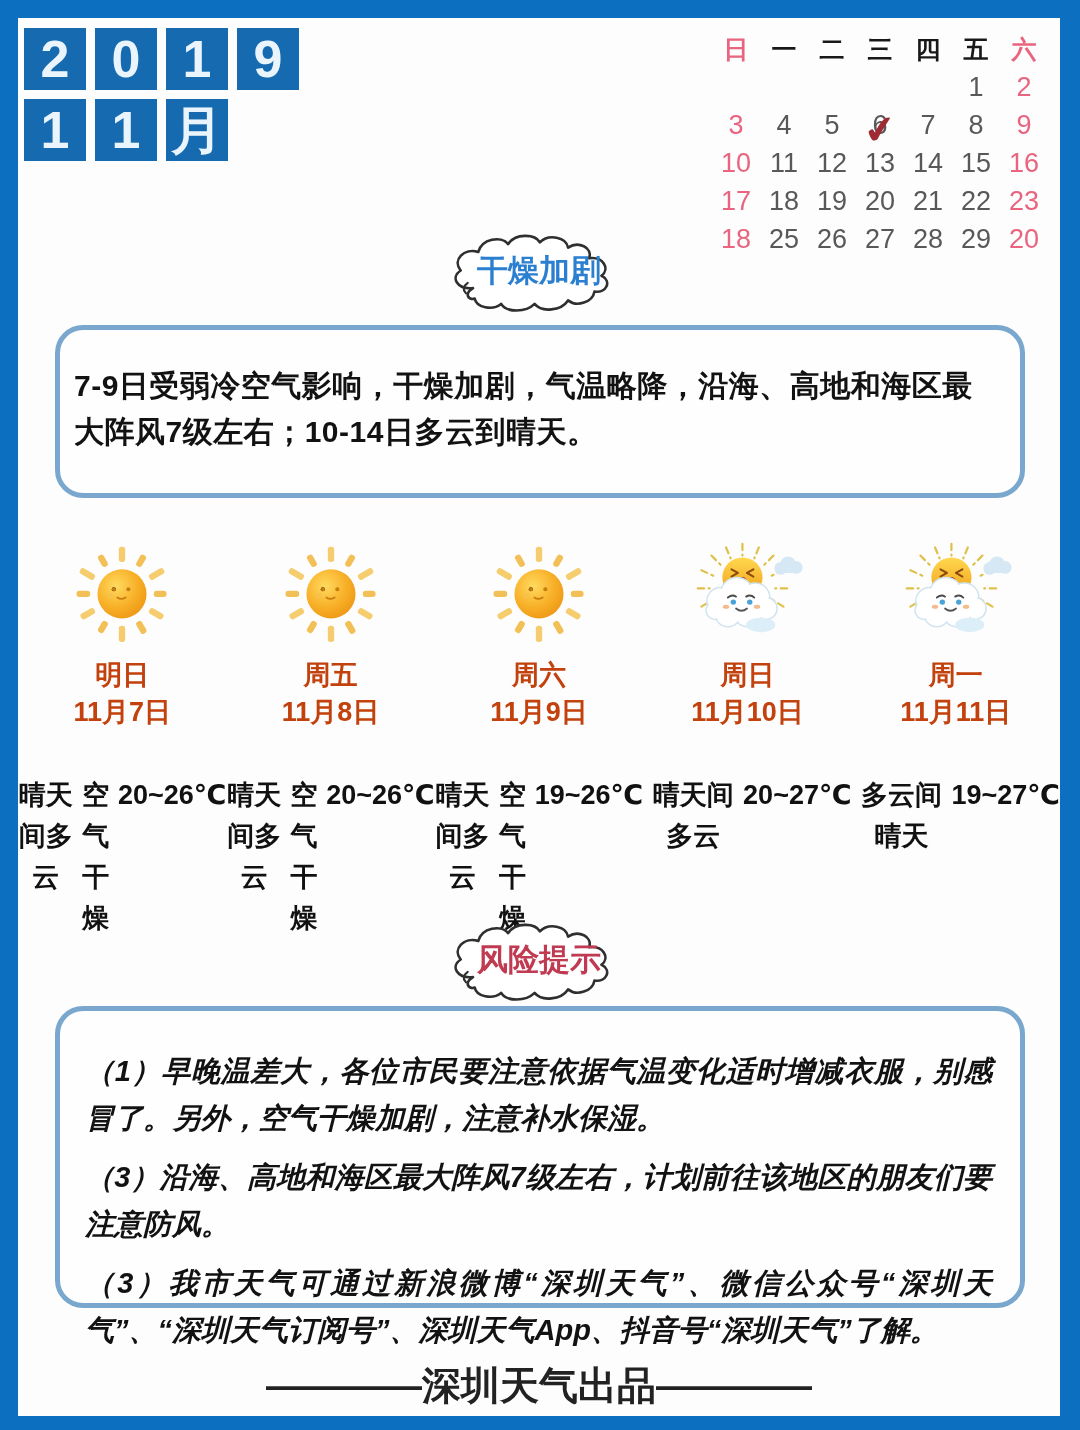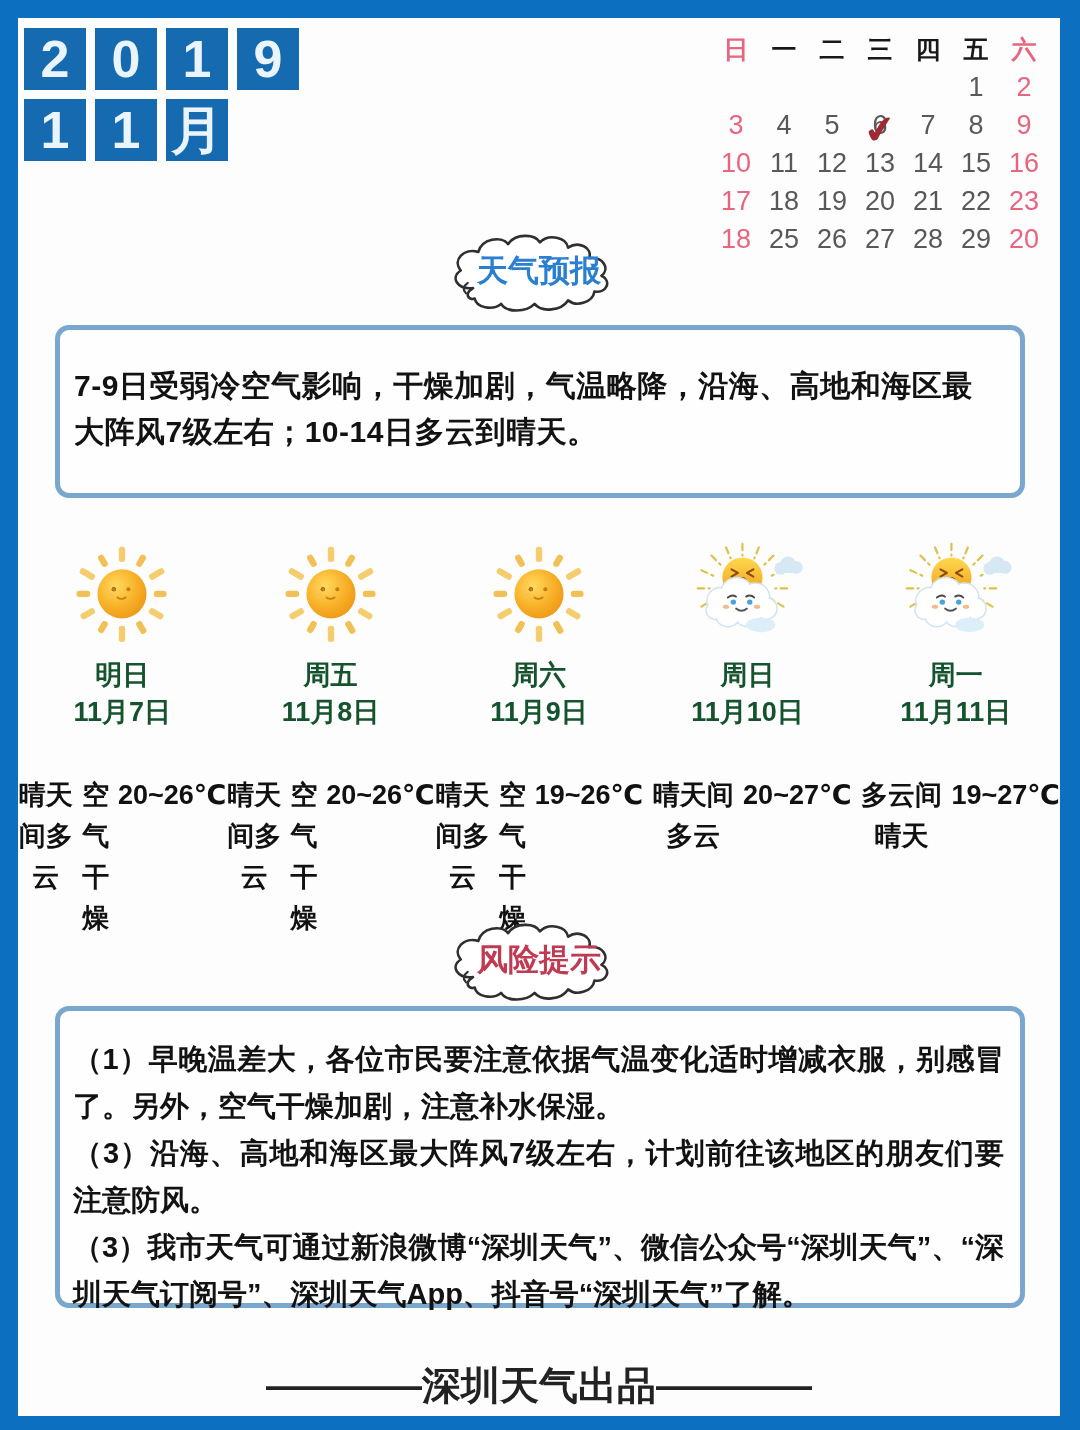--- a/index.html
+++ b/index.html
@@ -59,34 +59,34 @@
   }
   .cloud-label.forecast-label { top:212px; }
   .cloud-label.forecast-label .label-text { color:#2a7fd0; }
   .cloud-label.risk-label { top:901px; }
   .cloud-label.risk-label .label-text { color:#c03a52; }
 
   
   .info-box {
     position:absolute; left:37px; width:970px;
     background:#fefefe;
-    border:5px solid #79a7cd; border-radius:14px;
+    border:5px solid #79a7cd; border-radius:28px;
     color:#121212; font-weight:bold;
   }
   .forecast-box { top:307px; height:173px; padding:33px 18px 0 14px;
     font-size:30px; line-height:46px; letter-spacing:.5px; }
   .risk-box { top:988px; height:302px; padding:25px 16px 0 13px;
     font-size:29px; line-height:47px; z-index:1; }
-  .risk-box p { margin:0; text-align:justify; }
+  .risk-box p { margin:12px; text-align:justify;font-style:italic; }
 
   
   .forecast-row { position:absolute; top:523px; left:0; right:0; display:flex; }
   .fcol { flex:1; text-align:center; }
   .ficon { height:108px; display:flex; align-items:flex-start; justify-content:center; }
-  .fday, .fdate { font-size:27px; font-weight:bold; color:#14532d; line-height:37px; }
+  .fday, .fdate { font-size:27px; font-weight:bold; color:#c2410c; line-height:37px; }
   .fday { margin-top:8px; }
   .fcond {
     margin-top:44px; height:126px;
     display:flex; flex-direction:row; justify-content:flex-end;
     font-size:27px; font-weight:bold; color:#111; line-height:41px;
   }
 
   
   .footer {
     position:absolute; top:1341px; left:0; right:0;
@@ -170,21 +170,21 @@
             <div class="cal-cell weekend">20</div>
           </div>
         </div>
     </div>
 
     <div class="cloud-label forecast-label">
       <svg viewBox="0 0 230 100">
         <path d="M40,66 C22,68 14,54 26,46 C16,34 30,20 46,25 C50,10 72,6 80,16 C88,4 110,4 116,14 C126,4 146,8 148,20 C160,12 176,20 172,32 C188,30 196,44 186,52 C198,58 192,72 178,70 C176,82 158,88 148,80 C140,92 118,94 110,84 C100,94 78,94 72,84 C62,92 44,88 42,78 C34,80 30,72 40,66 Z" fill="#ffffff" stroke="#2f2f2f" stroke-width="3" stroke-linejoin="round"></path>
         <path d="M34,60 q-8,6 -2,12" fill="none" stroke="#2f2f2f" stroke-width="2.4" stroke-linecap="round"></path>
       </svg>
-      <span class="label-text">天气预报</span>
+      <span class="label-text">干燥加剧</span>
     </div>
 
     <div class="info-box forecast-box">
       <p style="margin:0;">7-9日受弱冷空气影响，干燥加剧，气温略降，沿海、高地和海区最大阵风7级左右；10-14日多云到晴天。</p>
     </div>
 
     <div class="forecast-row">
         <div class="fcol">
   <div class="ficon">
     <svg width="100" height="104" viewBox="0 0 110 114">

